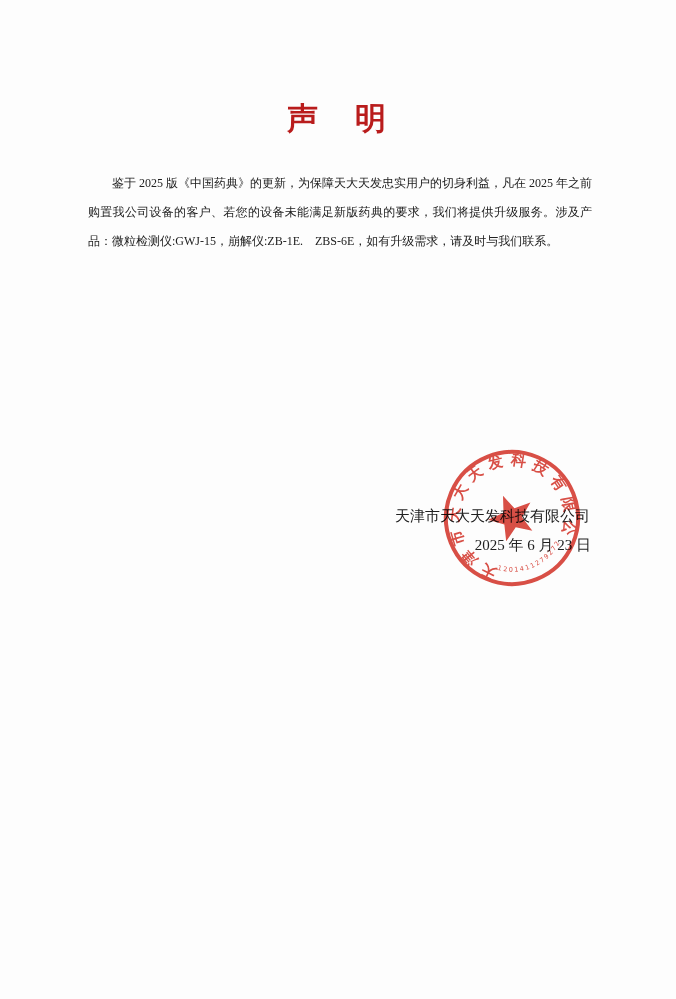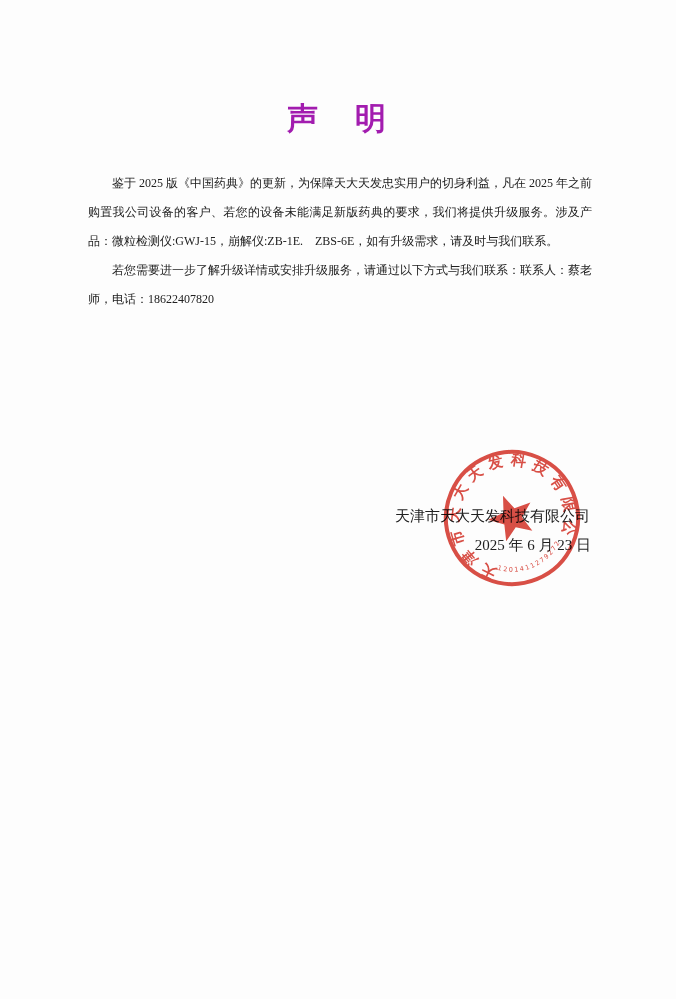--- a/index.html
+++ b/index.html
@@ -17,21 +17,21 @@
   }
   .doc-title {
     position: absolute;
     top: 98px;
     left: 0;
     width: 100%;
     text-align: center;
     font-size: 31px;
     font-weight: bold;
     letter-spacing: 3px;
-    color: #a21caf;
+    color: #b91c1c;
   }
   .doc-body {
     position: absolute;
     left: 88px;
     top: 169px;
     width: 504px;
     font-size: 12px;
     line-height: 29px;
     text-align: justify;
     color: #202020;
@@ -81,21 +81,20 @@
 </style>
 </head>
 <body>
 
 <div class="page">
 
   <div class="doc-title">声　明</div>
 
   <div class="doc-body">
     <p>鉴于 2025 版《中国药典》的更新，为保障天大天发忠实用户的切身利益，凡在 2025 年之前购置我公司设备的客户、若您的设备未能满足新版药典的要求，我们将提供升级服务。涉及产品：微粒检测仪:GWJ-15，崩解仪:ZB-1E.　ZBS-6E，如有升级需求，请及时与我们联系。</p>
-    <p>若您需要进一步了解升级详情或安排升级服务，请通过以下方式与我们联系：联系人：蔡老师，电话：18622407820</p>
   </div>
 
   <div class="signature-company">天津市天大天发科技有限公司</div>
 
   <div class="signature-date">2025 年 6 月 23 日</div>
 
   <svg class="company-seal" viewBox="-80 -80 160 160" xmlns="http://www.w3.org/2000/svg">
     <g transform="rotate(-22)">
       <circle class="seal-ring" r="66"></circle>
       <defs>

